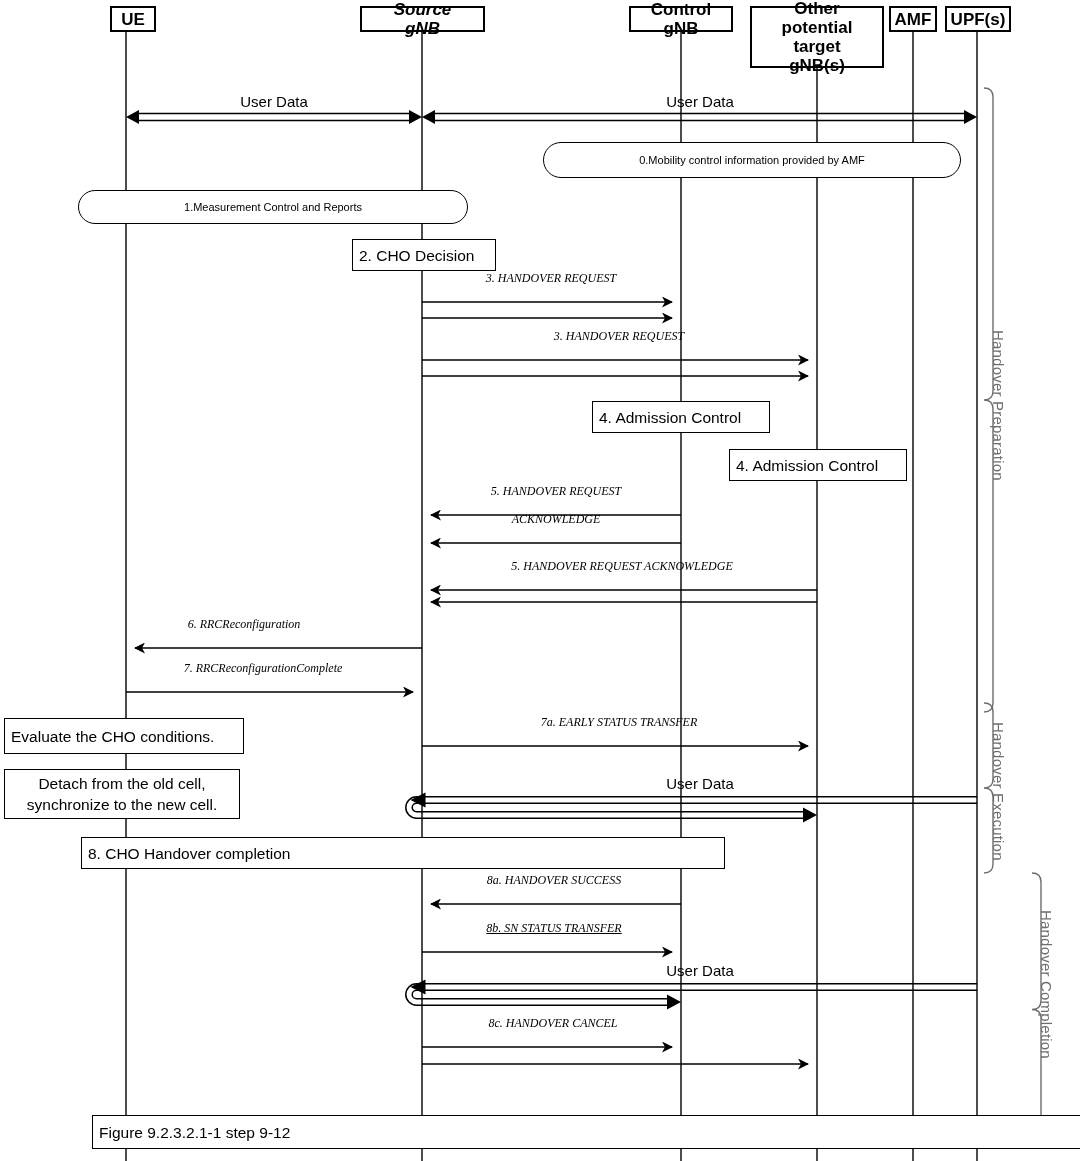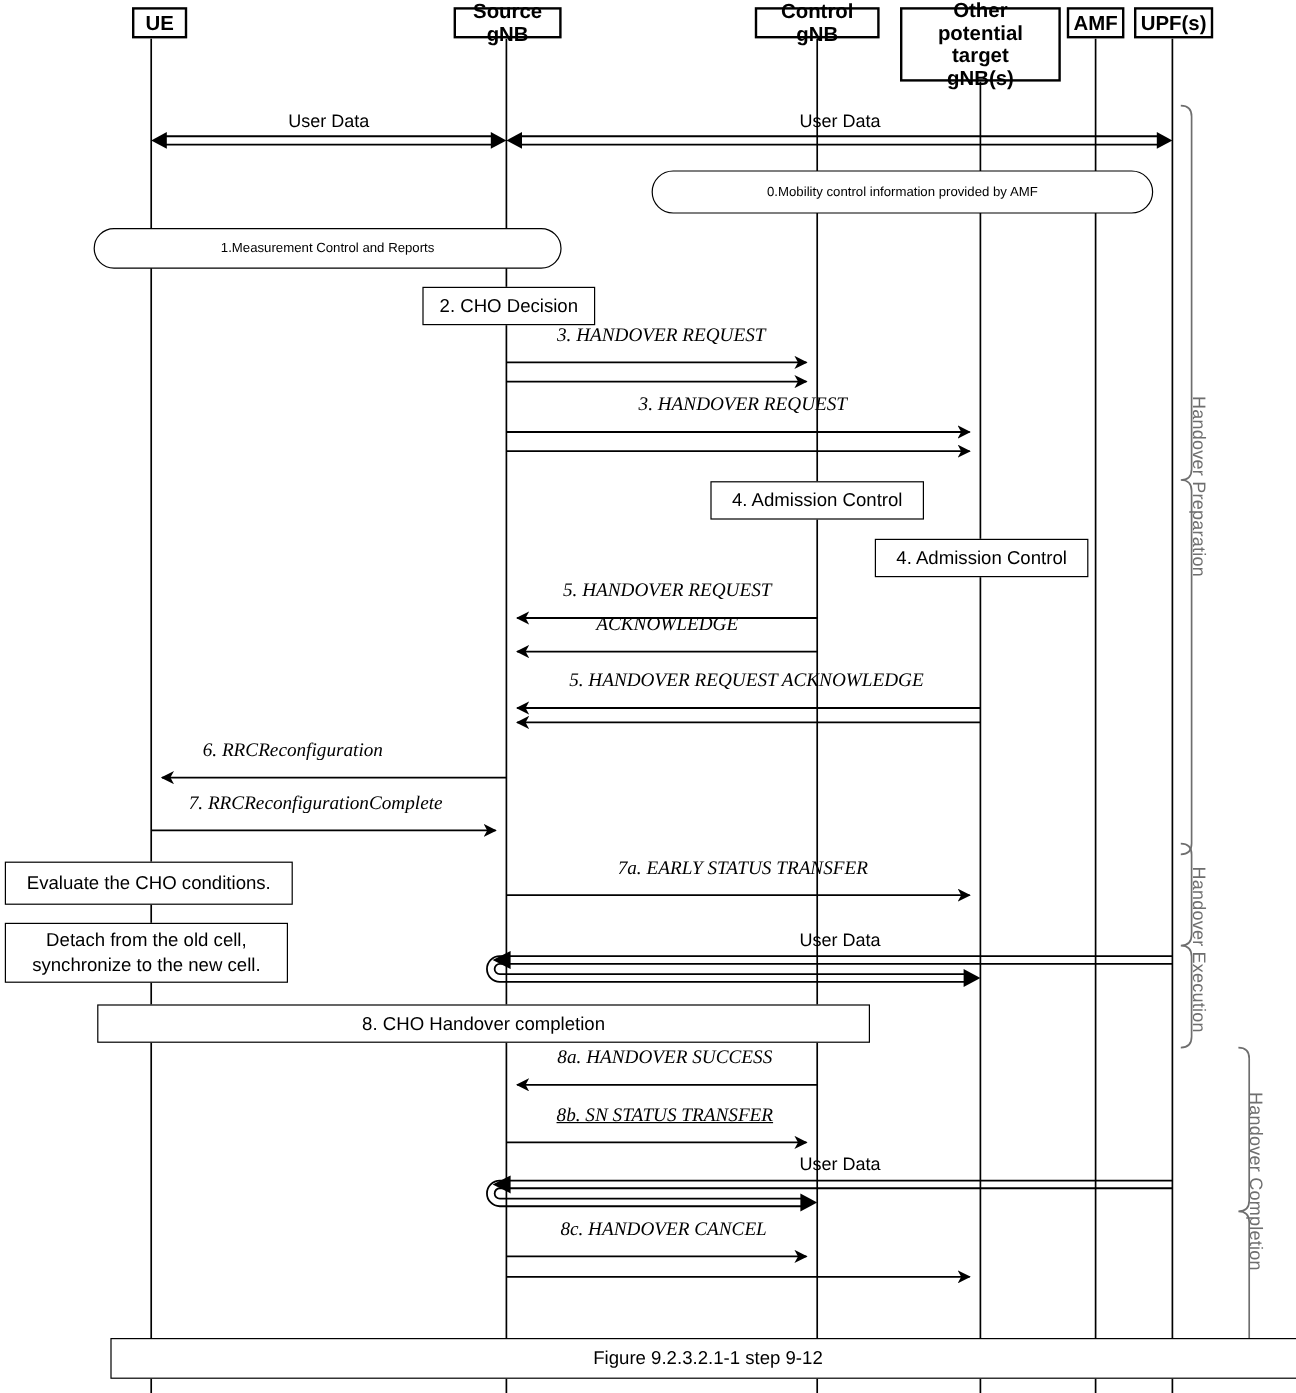--- a/index.html
+++ b/index.html
@@ -8,32 +8,32 @@
   svg.layer{position:absolute;left:0;top:0;width:1080px;height:1161px;}
 
   
   .actor{position:absolute;border:2px solid #000;background:#fff;
          display:flex;align-items:center;justify-content:center;text-align:center;
          font-weight:bold;font-size:17px;line-height:19px;color:#000;
          box-sizing:border-box;padding:1px 21px;}
 
   
   .pbox{position:absolute;border:1.5px solid #000;background:#fff;box-sizing:border-box;
-        display:flex;align-items:center;justify-content:center;text-align:center;
+        display:flex;align-items:center;text-align:center;
         font-size:15.5px;line-height:19px;color:#000;padding:2px 6px;}
   .pbox.multiline{line-height:21px;}
 
   
   .rbox{position:absolute;border:1.5px solid #000;background:#fff;border-radius:20px;
         box-sizing:border-box;display:flex;align-items:center;justify-content:center;
         text-align:center;font-size:11px;line-height:19px;color:#000;padding:2px 12px;}
 
   
   .msg{position:absolute;font-style:italic;font-family:"Liberation Serif", serif;
-       font-size:16px;color:#000;white-space:nowrap;}
+       font-size:12px;color:#000;white-space:nowrap;}
   .msg.ctr{transform:translateX(-50%);}
   .udlabel{position:absolute;font-family:"Liberation Sans", sans-serif;font-style:normal;
            font-size:15px;color:#000;white-space:nowrap;transform:translateX(-50%);}
 
   
   .phase{position:absolute;color:#6e6e6e;font-size:15px;white-space:nowrap;
          transform-origin:0 0;transform:rotate(90deg);letter-spacing:.2px;}
 </style>
 </head>
 <body>
@@ -114,21 +114,21 @@
              q9,0 9,9 L993 864 q0,9 -9,9"></path>
         <path d="M1032 873 q9,0 9,9 L1041 1000.5 q0,9 -9,9
              q9,0 9,9 L1041 1137 q0,9 -9,9"></path>
       </g>
   </svg>
 
   <div id="actors">
       <div class="actor" style="left: 110px; top: 6px; width: 33px; height: 26px;">
         <span>UE</span>
       </div>
-      <div class="actor" style="left: 378px; top: 6px; width: 90px; height: 26px;">
+      <div class="actor" style="left: 360px; top: 6px; width: 125px; height: 26px; font-style: italic;">
         <span>Source gNB</span>
       </div>
       <div class="actor" style="left: 629px; top: 6px; width: 104px; height: 26px;">
         <span>Control gNB</span>
       </div>
       <div class="actor" style="left: 750px; top: 6px; width: 134px; height: 62px;">
         <span>Other potential target gNB(s)</span>
       </div>
       <div class="actor" style="left: 889px; top: 6px; width: 48px; height: 26px;">
         <span>AMF</span>

